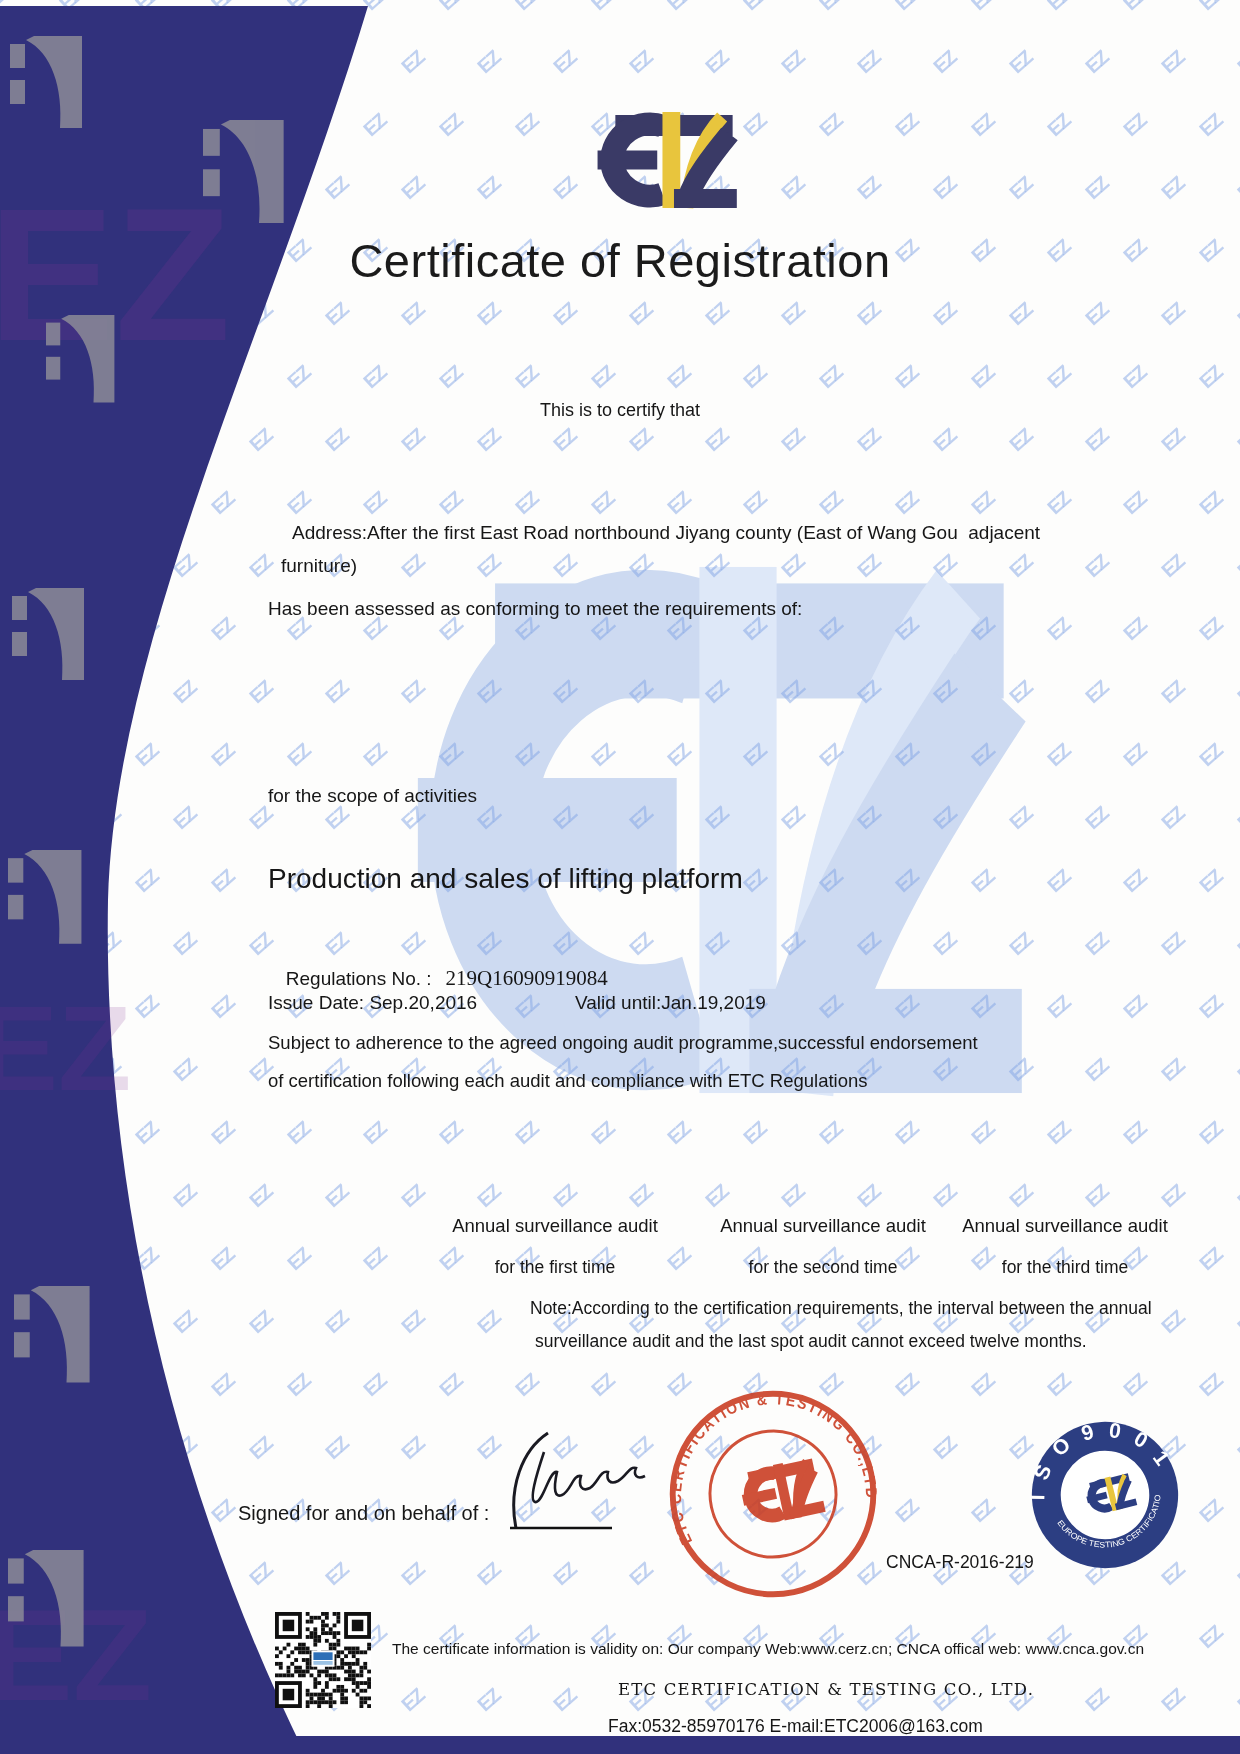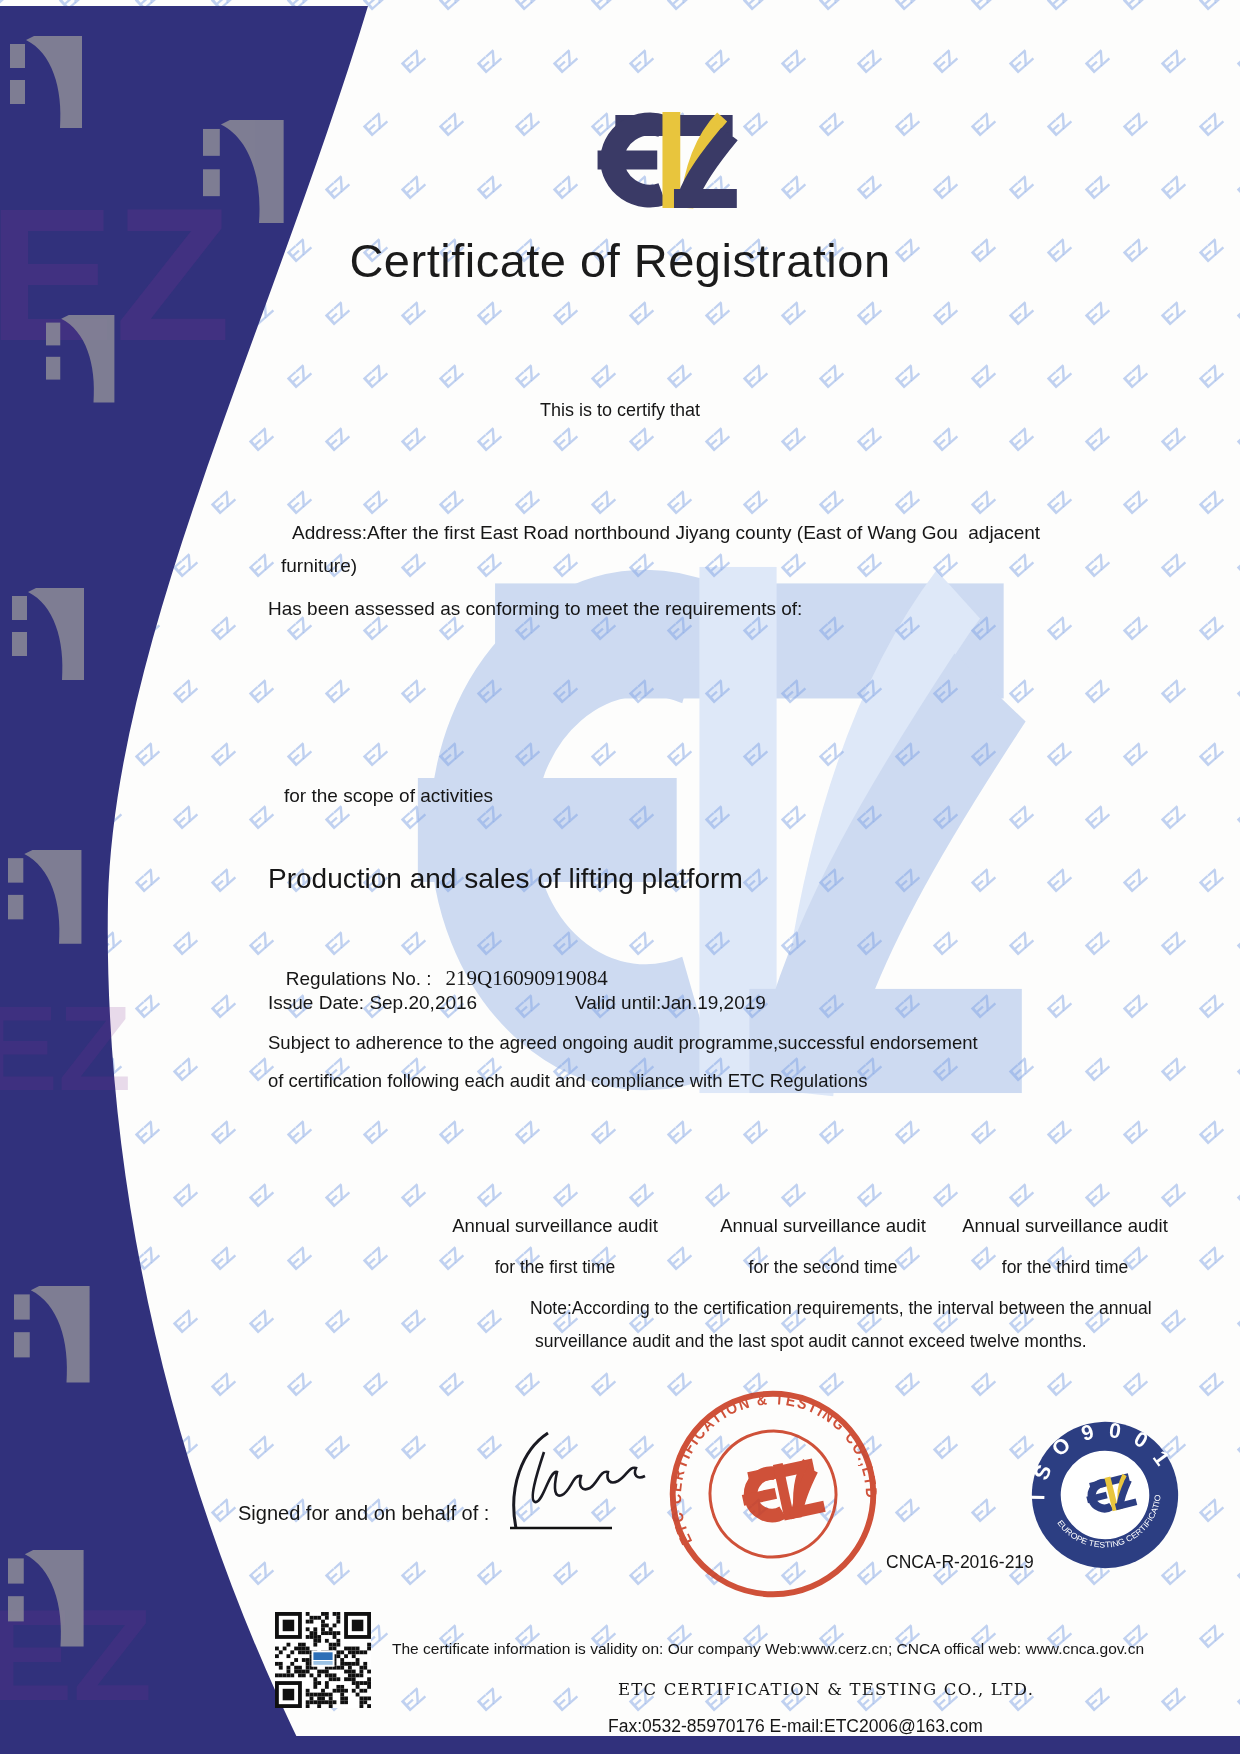--- a/index.html
+++ b/index.html
@@ -608,21 +608,21 @@
       </svg></div>
 
   <div class="txt c-certify" style="top:400px;">This is to certify that</div>
   <div class="txt c-title" style="top:233px;">Certificate of Registration</div>
 
   <div class="txt body19" style="left:268px;top:522px;margin-left:24px;">Address:After the first East Road northbound Jiyang county (East of Wang Gou  adjacent</div>
   <div class="txt body19" style="left:281px;top:555px;">furniture)</div>
   <div class="txt body19" style="left:268px;top:598px;">Has been assessed as conforming to meet the requirements of:</div>
 
 
-  <div class="txt body19" style="left:284px;top:785px;text-align:right;">for the scope of activities</div>
+  <div class="txt body19" style="left:268px;top:785px;text-align:right;">for the scope of activities</div>
   <div class="txt scope" style="left:268px;top:863px;">Production and sales of lifting platform</div>
 
   <div class="txt" style="left:268px;top:948px;">
     <span class="lbl19">Regulations No. :</span><span class="serifval">219Q16090919084</span>
   </div>
   <div class="txt lbl19" style="left:268px;top:992px;">Issue Date: Sep.20,2016</div>
   <div class="txt lbl19" style="left:575px;top:992px;">Valid until:Jan.19,2019</div>
 
   <div class="txt sub18" style="left:268px;top:1032px;">Subject to adherence to the agreed ongoing audit programme,successful endorsement</div>
   <div class="txt sub18" style="left:268px;top:1070px;">of certification following each audit and compliance with ETC Regulations</div>

